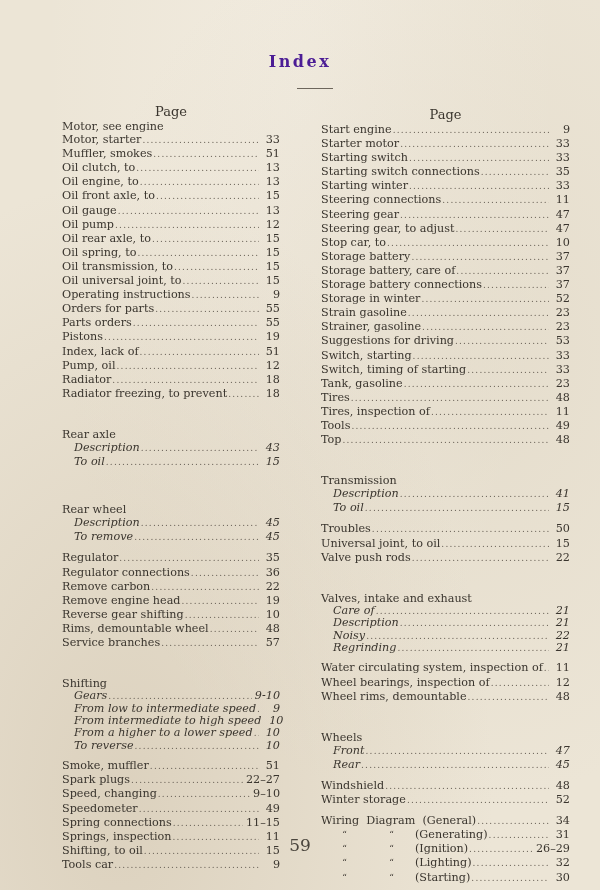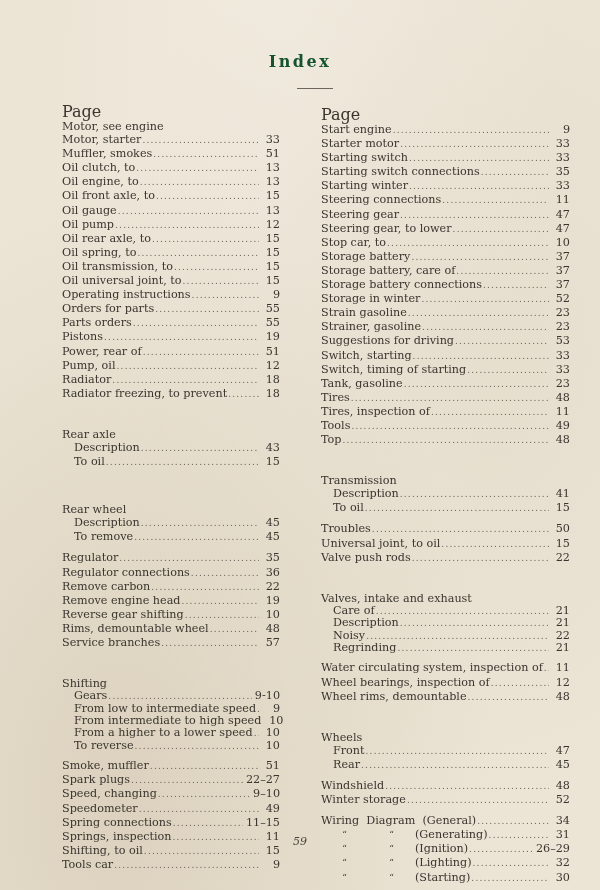--- a/index.html
+++ b/index.html
@@ -10,48 +10,48 @@
       radial-gradient(ellipse at 20% 90%, rgba(200,185,160,0.45), transparent 55%),
       radial-gradient(ellipse at 75% 40%, rgba(215,205,185,0.35), transparent 60%),
       radial-gradient(ellipse at 50% 10%, rgba(245,240,230,0.6), transparent 60%);
     font-family: "DejaVu Serif", "Liberation Serif", serif;
     color: #3a352e;
     position: relative;
   }
   .title {
     position: absolute; left: 0; right: 0; top: 52px;
     text-align: center; font-weight: bold; font-size: 16px; letter-spacing: 2.5px;
-    color: #14532d;
+    color: #4c1d95;
   }
   .rule {
     position: absolute; left: 297px; top: 88px; width: 36px; height: 1px; background: #6d665c;
   }
   .col {
     position: absolute; font-size: 11.2px; line-height: 13.1px;
   }
   .col.left { left: 62px; top: 105px; width: 218px; }
   .col.right { left: 321px; top: 108px; width: 249px; }
-  .page-head { text-align: left; height: 15px; font-size: 16px; }
+  .page-head { text-align: center; height: 15px; font-size: 13px; }
   .row { display: flex; align-items: baseline; white-space: nowrap; }
   .row .lbl { flex: 0 0 auto; }
   .row .dots {
     flex: 1 1 auto; overflow: hidden; margin: 0 3px 0 1px;
     color: #6a6258; letter-spacing: 1.2px; font-size: 9px;
   }
   .row .dots::before { content: "................................................................................................................"; }
   .row .pg { flex: 0 0 auto; min-width: 18px; text-align: right; }
-  .row.sub { padding-left: 12px; }
+  .row.sub { padding-left: 12px; font-style: italic; }
   .row.sub.tight { line-height: 11.4px; }
   .heading { white-space: nowrap; margin-top: 20px; }
   .gap { height: 7px; }
   .wiring .row .q { display: inline-block; width: 47px; text-align: center; font-size: 9px; }
   .wiring .row .q2 { display: inline-block; width: 47px; text-align: center; font-size: 9px; }
   .pagenum {
     position: absolute; left: 0; right: 0; top: 835px; text-align: center;
-    font-size: 11px; color: #4a453d; font-style: italic;
+    font-size: 17px; color: #4a453d;
   }
 </style>
 </head>
 <body>
 
 <div class="title">Index</div>
 <div class="rule"></div>
 
 <div class="col left">
   <div class="page-head">Page</div>
@@ -128,21 +128,21 @@
         <span class="lbl">Parts orders</span>
         <span class="dots"></span>
         <span class="pg">55</span>
       </div>
       <div class="row">
         <span class="lbl">Pistons</span>
         <span class="dots"></span>
         <span class="pg">19</span>
       </div>
       <div class="row">
-        <span class="lbl">Power, rear of</span>
+        <span class="lbl">Index, lack of</span>
         <span class="dots"></span>
         <span class="pg">51</span>
       </div>
       <div class="row">
         <span class="lbl">Pump, oil</span>
         <span class="dots"></span>
         <span class="pg">12</span>
       </div>
       <div class="row">
         <span class="lbl">Radiator</span>
@@ -318,21 +318,21 @@
         <span class="lbl">Steering connections</span>
         <span class="dots"></span>
         <span class="pg">11</span>
       </div>
       <div class="row">
         <span class="lbl">Steering gear</span>
         <span class="dots"></span>
         <span class="pg">47</span>
       </div>
       <div class="row">
-        <span class="lbl">Steering gear, to lower</span>
+        <span class="lbl">Steering gear, to adjust</span>
         <span class="dots"></span>
         <span class="pg">47</span>
       </div>
       <div class="row">
         <span class="lbl">Stop car, to</span>
         <span class="dots"></span>
         <span class="pg">10</span>
       </div>
       <div class="row">
         <span class="lbl">Storage battery</span>

